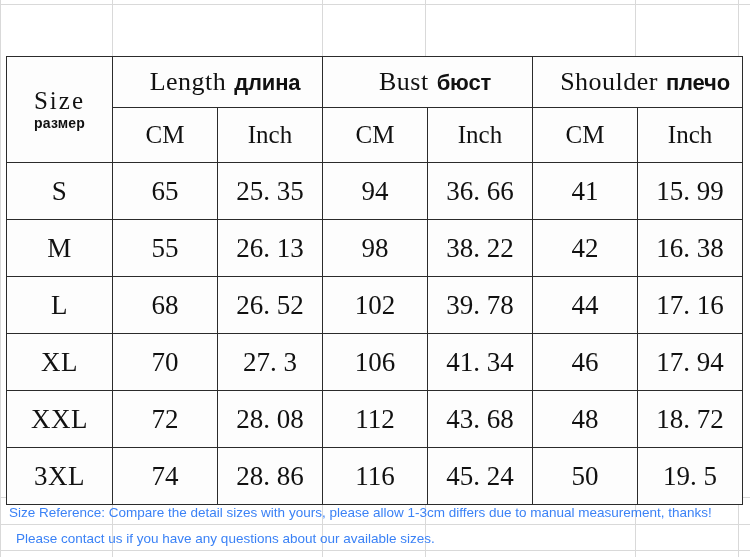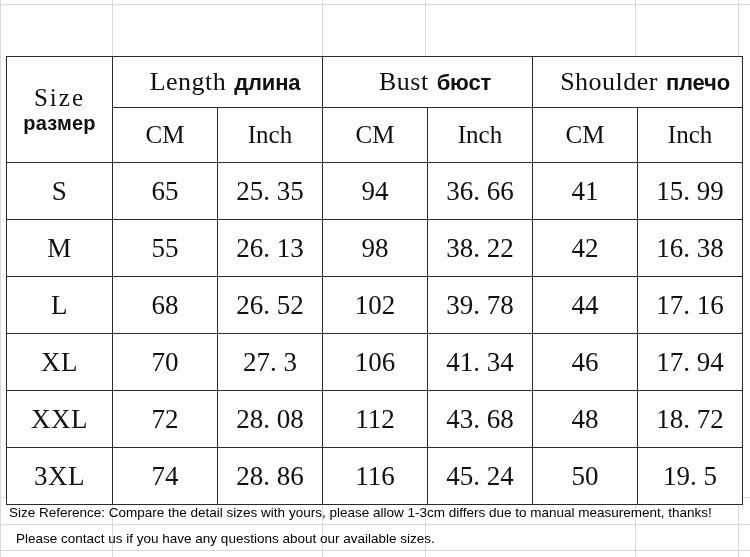--- a/index.html
+++ b/index.html
@@ -98,21 +98,21 @@
   .size-head .en {
     display: block;
     font-family: "Liberation Serif", "DejaVu Serif", serif;
     font-size: 25px;
     letter-spacing: 2px;
     margin-bottom: 2px;
   }
   .size-head .ru {
     display: block;
     font-family: "Liberation Sans", "DejaVu Sans", sans-serif;
-    font-size: 20px;
+    font-size: 14px;
     font-weight: 600;
     letter-spacing: 0.2px;
   }
 
   
   .group-head {
     height: 50px;
     white-space: nowrap;
   }
   .group-head .en {
@@ -147,21 +147,21 @@
     letter-spacing: 0.5px;
   }
 
   
   .note-row {
     position: absolute;
     left: 6px;
     width: 732px;
     font-family: "Liberation Sans", "DejaVu Sans", sans-serif;
     font-size: 13.5px;
-    color: #000000;
+    color: #3b82f6;
     display: flex;
     align-items: center;
     white-space: nowrap;
   }
   #note-1 {
     top: 500px;
     height: 25px;
     padding-left: 3px;
   }
   #note-2 {

